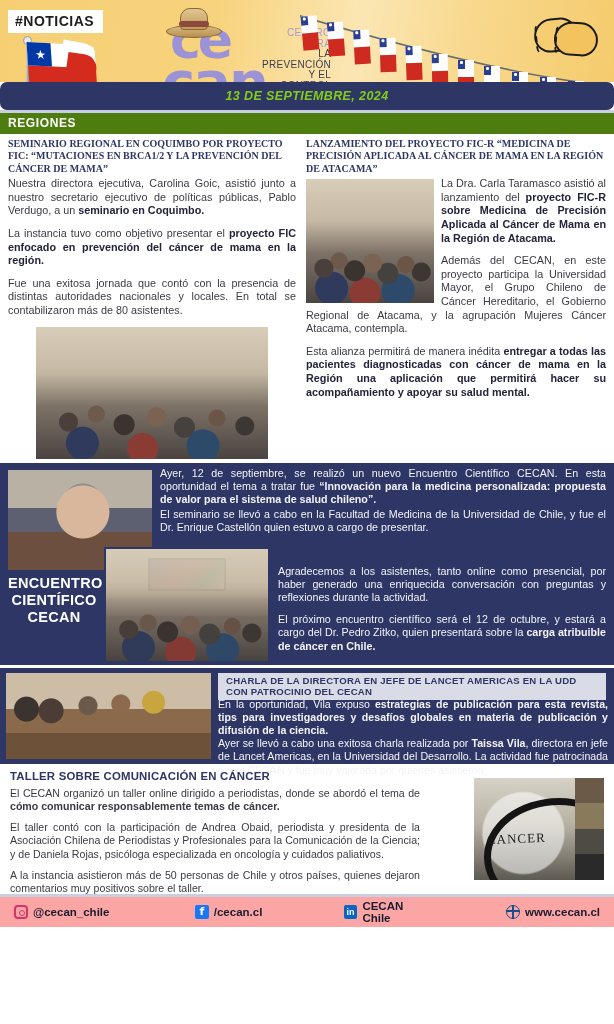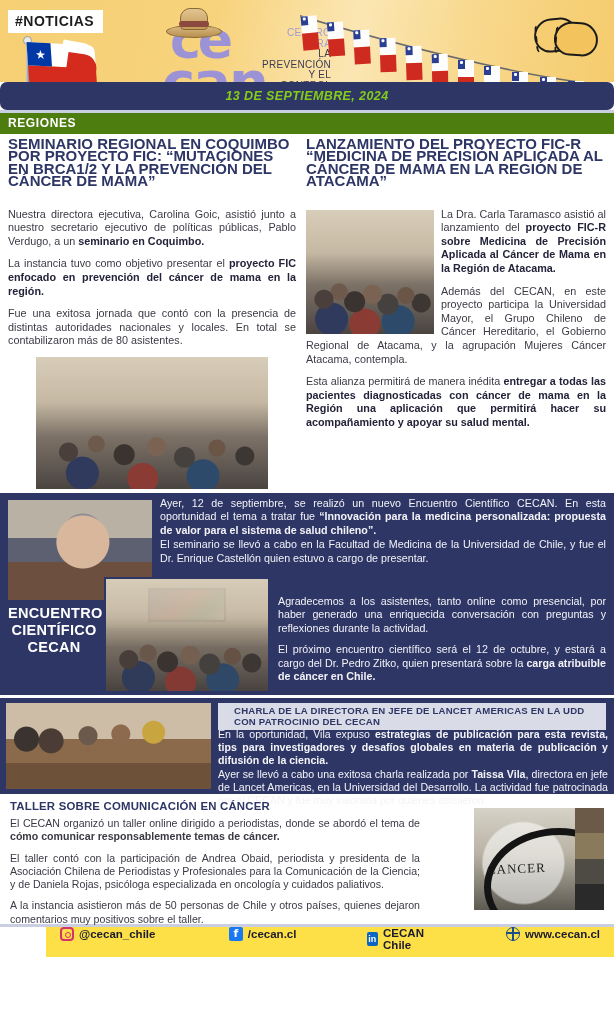--- a/index.html
+++ b/index.html
@@ -91,22 +91,22 @@
     background:#4d7c0f; color:#ffffff; font-weight:bold; font-size:12px;
     padding:3px 0 4px 8px; letter-spacing:.6px;
   }
 
   
   .cols { display:flex; gap:10px; padding:4px 8px 0 8px; }
   .col { width:288px; }
   .col.right { width:300px; }
 
   h3.art-title {
-    font-size:15px; font-weight:bold; color:#2e3666; line-height:12.4px;
-    text-transform:uppercase; margin-bottom:20px;
+    font-size:10px; font-weight:bold; color:#2e3666; line-height:12.4px;
+    text-transform:uppercase; margin-bottom:2px;font-family:Liberation Serif, serif;
   }
   p.body {
     font-size:10.8px; line-height:13.6px; color:#3a3a45; text-align:justify;
     margin-bottom:9px; font-family:"Liberation Sans", sans-serif;
   }
   p.body b { color:#23233a; }
 
   
   .photo { background:#3b4463; overflow:hidden; position:relative; }
   .ph-seminario { width:232px; height:132px; margin:6px auto 0 auto; }
@@ -188,35 +188,35 @@
   .enc-text { position:absolute; left:160px; top:4px; width:446px; }
   .enc-text p { font-size:10.7px; line-height:13.4px; text-align:justify; margin-bottom:8px; color:#f2f2f7;}
   .enc-col-right { position:absolute; left:278px; top:84px; width:328px; }
   .enc-col-right p { font-size:10.7px; line-height:13.4px; text-align:justify; margin-bottom:8px; color:#f2f2f7;}
 
   
   .lancet { position:relative; background:#2e3666; color:#fff; height:96px; margin-top:3px; }
   .lancet-photo { position:absolute; left:6px; top:5px; width:205px; height:86px; overflow:hidden; }
   .lancet-head { position:absolute; left:218px; top:5px; width:388px;
                  background:#d9dbe6; color:#2e3666; font-weight:bold; font-size:9.6px;
-                 line-height:11.5px; padding:2px 16px; letter-spacing:.2px;}
+                 line-height:11.5px; padding:2px 8px; letter-spacing:.2px;}
   .lancet-body { position:absolute; left:218px; top:30px; width:390px; }
   .lancet-body p { font-size:10.6px; line-height:13.2px; text-align:justify; color:#f4f4f8; }
 
   
   .taller { position:relative; height:130px; padding:6px 10px 0 10px; }
   .taller h3 { font-size:11.4px; font-weight:bold; color:#2e3666; margin-bottom:5px; letter-spacing:.2px;}
   .taller .tcol { width:410px; }
   .taller p { font-size:10.6px; line-height:13.3px; color:#3a3a45; text-align:justify; margin-bottom:8px;}
   .taller-photo { position:absolute; right:10px; top:14px; width:130px; height:102px; overflow:hidden;}
 
   
   .footer-rule { height:3px; background:#c9cfe0; }
-  .footer { height:30px; background:#fde047; display:flex; align-items:flex-start;
-            padding:0 14px;margin-left:46px; }
+  .footer { height:30px; background:#fca5a5; display:flex; align-items:center;
+            padding:0 14px; }
   .f-item { display:flex; align-items:center; font-size:11.5px; font-weight:bold; color:#1b1b2e; }
   .f-item .ico { width:14px; height:14px; margin-right:5px; display:inline-block; position:relative; }
   .ico-ig { border:2px solid #d6336c; border-radius:4px; }
   .ico-ig::after { content:""; position:absolute; left:3px; top:3px; width:4px; height:4px;
                    border:1.5px solid #d6336c; border-radius:50%; }
   .ico-fb { background:#1877f2; border-radius:2px; color:#fff; font-size:11px; line-height:14px;
             text-align:center; font-family:"DejaVu Sans", sans-serif; }
   .ico-li { background:#0a66c2; border-radius:2px; color:#fff; font-size:9px; line-height:14px;
             text-align:center; font-weight:bold;}
   .ico-web { border:1.8px solid #1b4f8a; border-radius:50%; }

